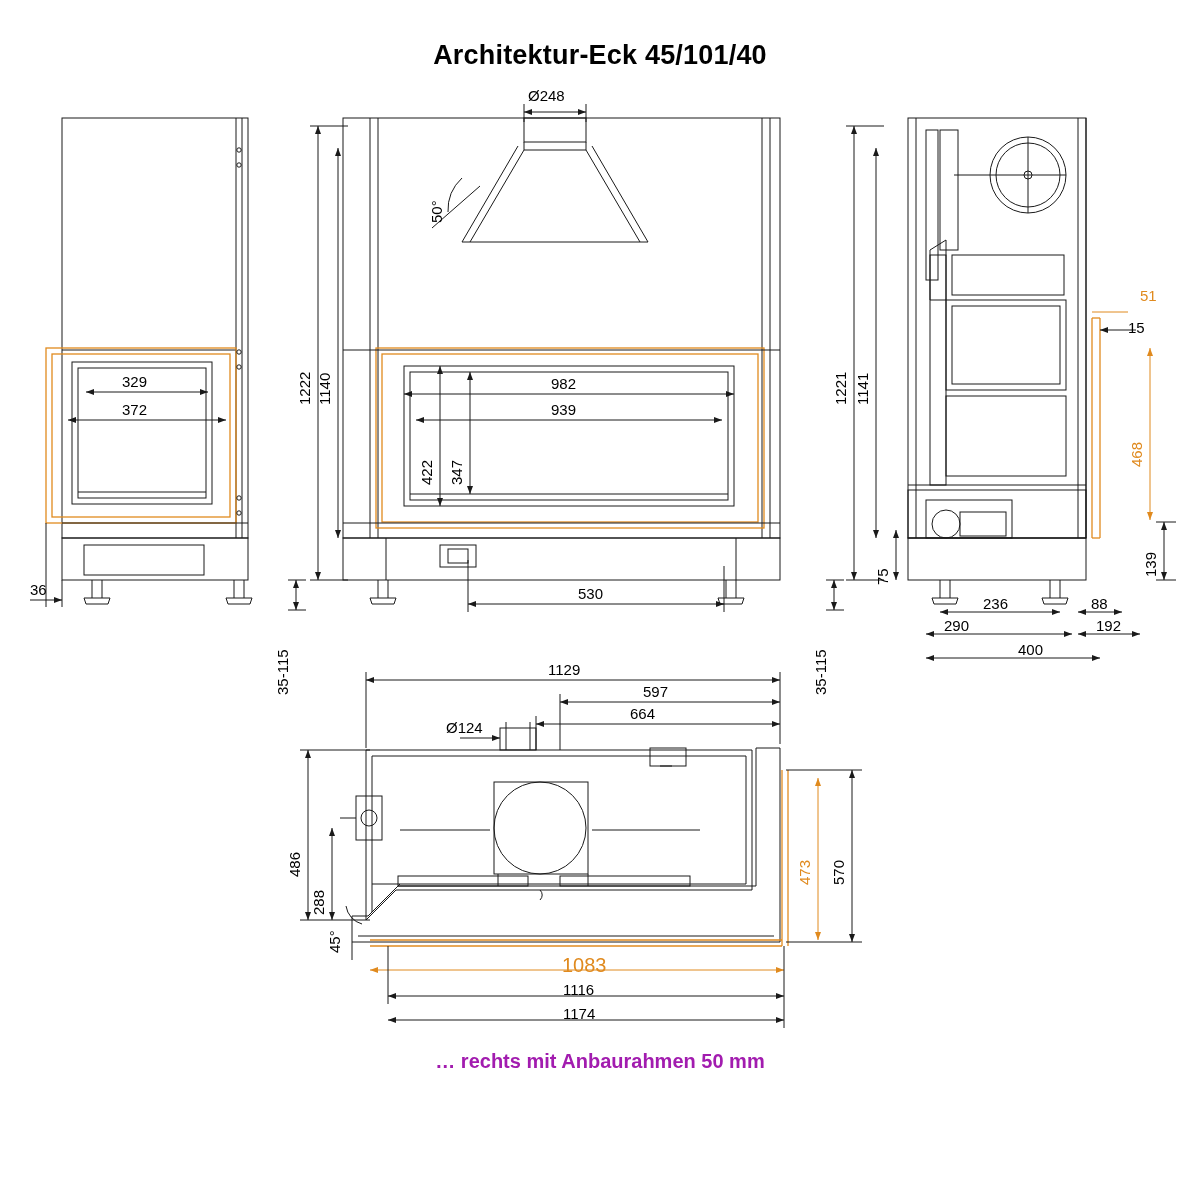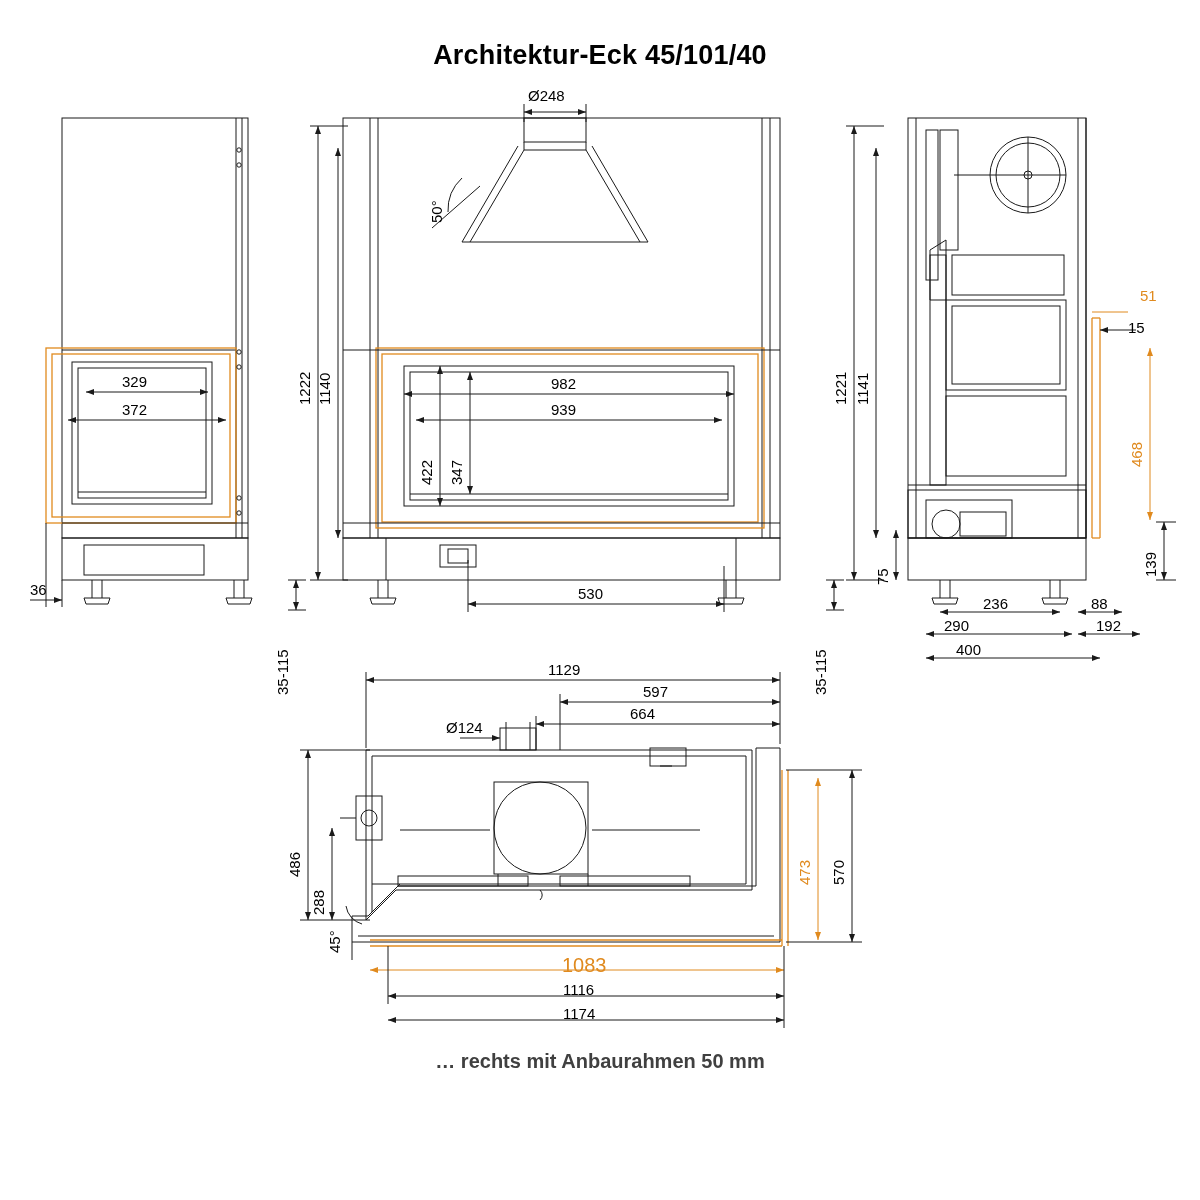--- a/index.html
+++ b/index.html
@@ -30,21 +30,21 @@
     font-weight: bold;
     letter-spacing: 0.2px;
   }
   .footnote {
     position: absolute;
     left: 0; right: 0;
     top: 1050px;
     text-align: center;
     font-size: 20px;
     font-weight: bold;
-    color: #404040;
+    color: #a21caf;
   }
   svg.draw {
     position: absolute;
     left: 0; top: 0;
     width: 1200px;
     height: 1200px;
   }
   .dim-label {
     position: absolute;
     font-size: 15px;
@@ -428,21 +428,21 @@
   <div class="dim-label vert" style="left:870px; top:390px;">1141</div>
   <div class="dim-label orange" style="left:1140px; top:288px;">51</div>
   <div class="dim-label" style="left:1128px; top:320px;">15</div>
   <div class="dim-label vert orange" style="left:1144px; top:452px;">468</div>
   <div class="dim-label vert" style="left:1158px; top:562px;">139</div>
   <div class="dim-label vert" style="left:890px; top:570px;">75</div>
   <div class="dim-label" style="left:983px; top:596px;">236</div>
   <div class="dim-label" style="left:944px; top:618px;">290</div>
   <div class="dim-label" style="left:1091px; top:596px;">88</div>
   <div class="dim-label" style="left:1096px; top:618px;">192</div>
-  <div class="dim-label" style="left:956px; top:642px;">400</div>
+  <div class="dim-label" style="left:1018px; top:642px;">400</div>
   <div class="dim-label vert" style="left:828px; top:680px;">35-115</div>
 
   <div class="dim-label" style="left:548px; top:662px;">1129</div>
   <div class="dim-label" style="left:643px; top:684px;">597</div>
   <div class="dim-label" style="left:630px; top:706px;">664</div>
   <div class="dim-label" style="left:446px; top:720px;">Ø124</div>
   <div class="dim-label vert" style="left:302px; top:862px;">486</div>
   <div class="dim-label vert" style="left:326px; top:900px;">288</div>
   <div class="dim-label vert" style="left:342px; top:938px;">45°</div>
   <div class="dim-label vert" style="left:846px; top:870px;">570</div>

